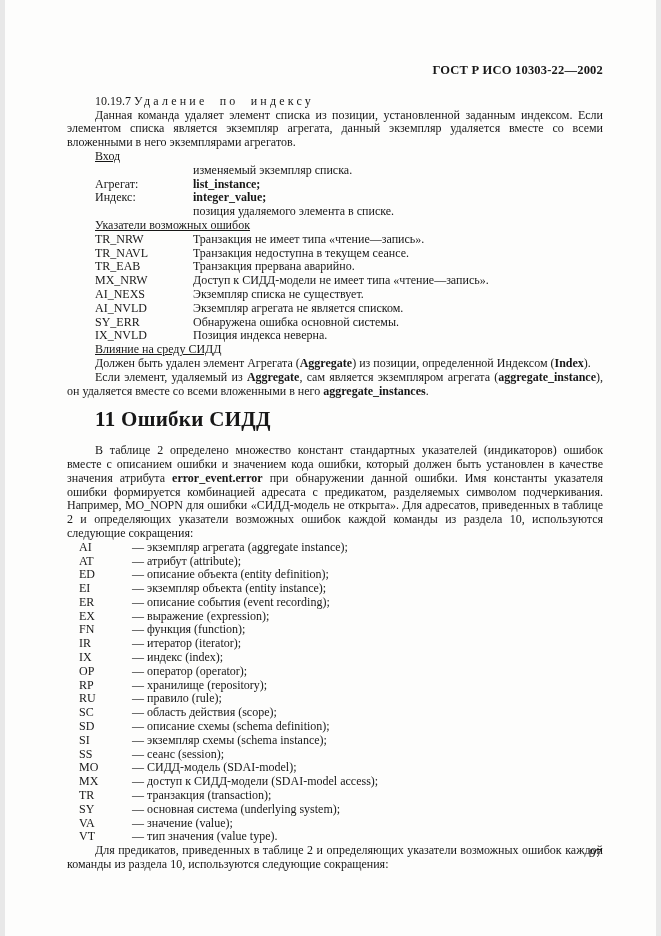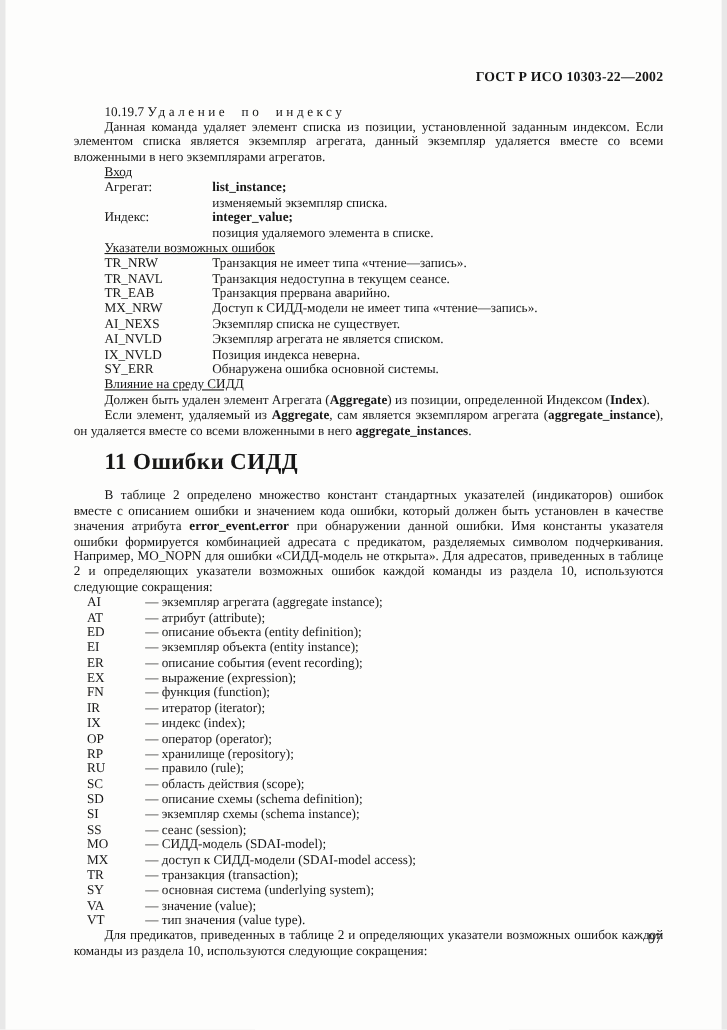--- a/index.html
+++ b/index.html
@@ -89,28 +89,28 @@
       <span class="sp-title">Удаление по индексу</span>
     </p>
 
     <p class="para">Данная команда удаляет элемент списка из позиции, установленной заданным индексом. Если элементом списка является экземпляр агрегата, данный экземпляр удаляется вместе со всеми вложенными в него экземплярами агрегатов.</p>
 
     <div>
       <span class="label-underline">Вход</span>
     </div>
 
     <div class="def-row">
+      <span class="def-c1"></span>
+      <span class="def-c2">изменяемый экземпляр списка.</span>
+    </div>
+    <div class="def-row">
       <span class="def-c1">Агрегат:</span>
       <span class="def-c2 bold">list_instance;</span>
     </div>
     <div class="def-row">
-      <span class="def-c1"></span>
-      <span class="def-c2">изменяемый экземпляр списка.</span>
-    </div>
-    <div class="def-row">
       <span class="def-c1">Индекс:</span>
       <span class="def-c2 bold">integer_value;</span>
     </div>
     <div class="def-row">
       <span class="def-c1"></span>
       <span class="def-c2">позиция удаляемого элемента в списке.</span>
     </div>
 
     <div>
       <span class="label-underline">Указатели возможных ошибок</span>
@@ -142,28 +142,28 @@
           <span class="def-c1">AI_NEXS</span>
           <span class="def-c2">Экземпляр списка не существует.</span>
         </div>
 
         <div class="def-row">
           <span class="def-c1">AI_NVLD</span>
           <span class="def-c2">Экземпляр агрегата не является списком.</span>
         </div>
 
         <div class="def-row">
+          <span class="def-c1">SY_ERR</span>
+          <span class="def-c2">Обнаружена ошибка основной системы.</span>
+        </div>
+
+        <div class="def-row">
           <span class="def-c1">IX_NVLD</span>
           <span class="def-c2">Позиция индекса неверна.</span>
         </div>
-
-        <div class="def-row">
-          <span class="def-c1">SY_ERR</span>
-          <span class="def-c2">Обнаружена ошибка основной системы.</span>
-        </div>
       </div>
 
     <div>
       <span class="label-underline">Влияние на среду СИДД</span>
     </div>
 
     <p class="para"><span>Должен быть удален элемент Агрегата (</span><b>Aggregate</b><span>) из позиции, определенной Индексом (</span><b>Index</b><span>).</span></p>
     <p class="para"><span>Если элемент, удаляемый из </span><b>Aggregate</b><span>, сам является экземпляром агрегата (</span><b>aggregate_instance</b><span>), он удаляется вместе со всеми вложенными в него </span><b>aggregate_instances</b><span>.</span></p>
 
     <h2 class="h1">11 Ошибки СИДД</h2>

